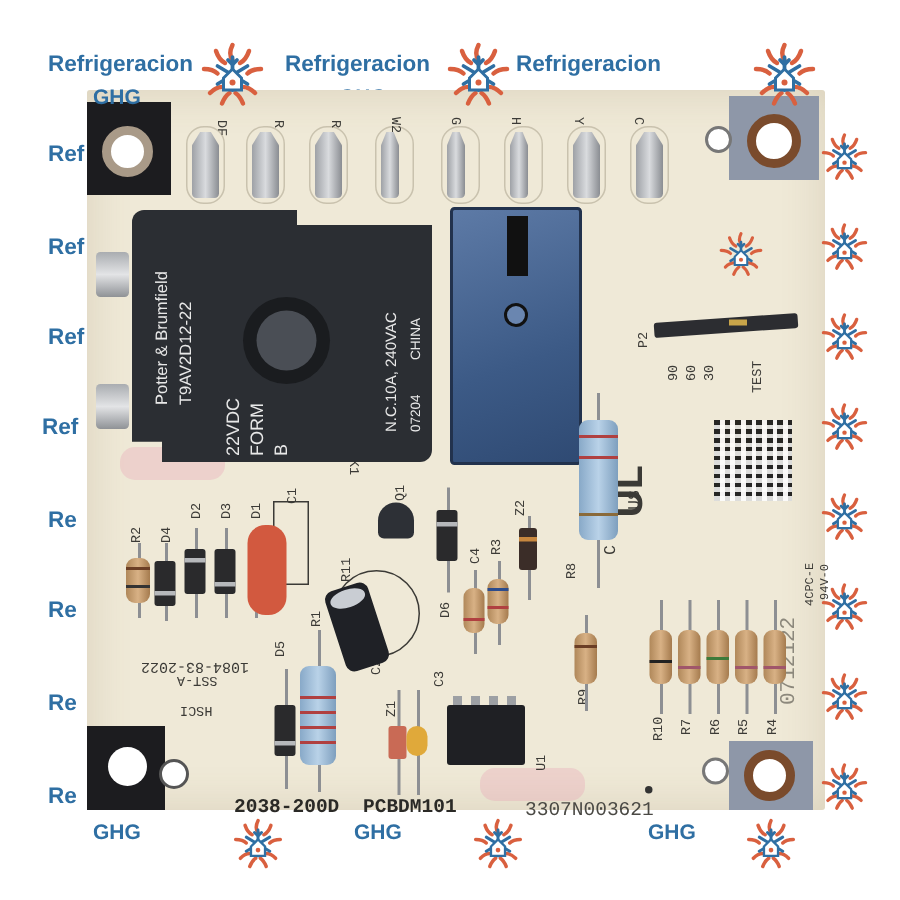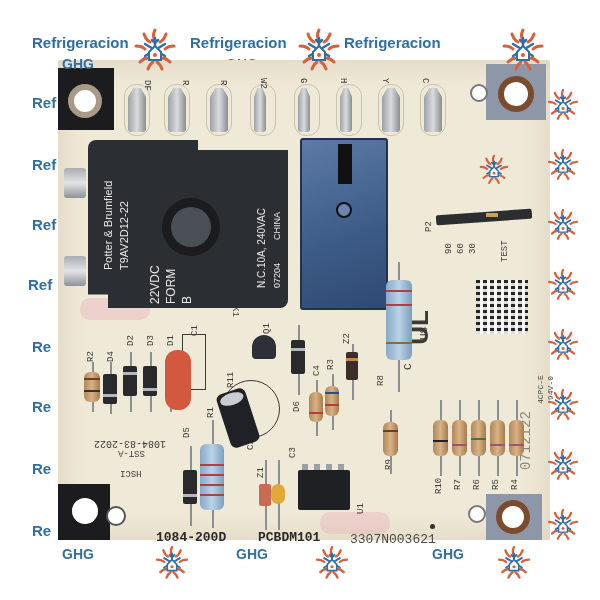--- a/index.html
+++ b/index.html
@@ -278,22 +278,22 @@
   <div class="res tan" style="left:509px;top:420px;width:15px;height:36px;">
       <div class="band" style="top:24px;background:#a0566a;"></div>
     </div>
   <span class="silk rotn" style="left:434px;top:494px;">R10</span>
   <span class="silk rotn" style="left:453px;top:490px;">R7</span>
   <span class="silk rotn" style="left:472px;top:490px;">R6</span>
   <span class="silk rotn" style="left:491px;top:490px;">R5</span>
   <span class="silk rotn" style="left:510px;top:490px;">R4</span>
 </div>
 
-<span class="silk big" style="left:156px;top:530px;">1084-200D</span>
-<span class="silk big" style="left:258px;top:530px;">PCBDM101</span>
+<span class="silk big" style="left:156px;top:530px;">2038-200D</span>
+<span class="silk big" style="left:242px;top:530px;">PCBDM101</span>
 <span class="silk big" style="left:350px;top:532px;font-weight:normal;color:#4a4944;">3307N003621</span>
 <div style="position:absolute;left:430px;top:524px;width:5px;height:5px;border-radius:50%;background:#333;z-index:8;"></div>
 
 <svg width="0" height="0" style="position:absolute">
   <defs>
     <g id="logo">
       <g stroke="#d9603f" stroke-width="3" fill="none" stroke-linecap="round">
         <path d="M23 4 q-3 6 0 10"></path>
           <path d="M12 8 q2 6 6 8"></path>
           <path d="M34 8 q-2 6 -6 8"></path>

